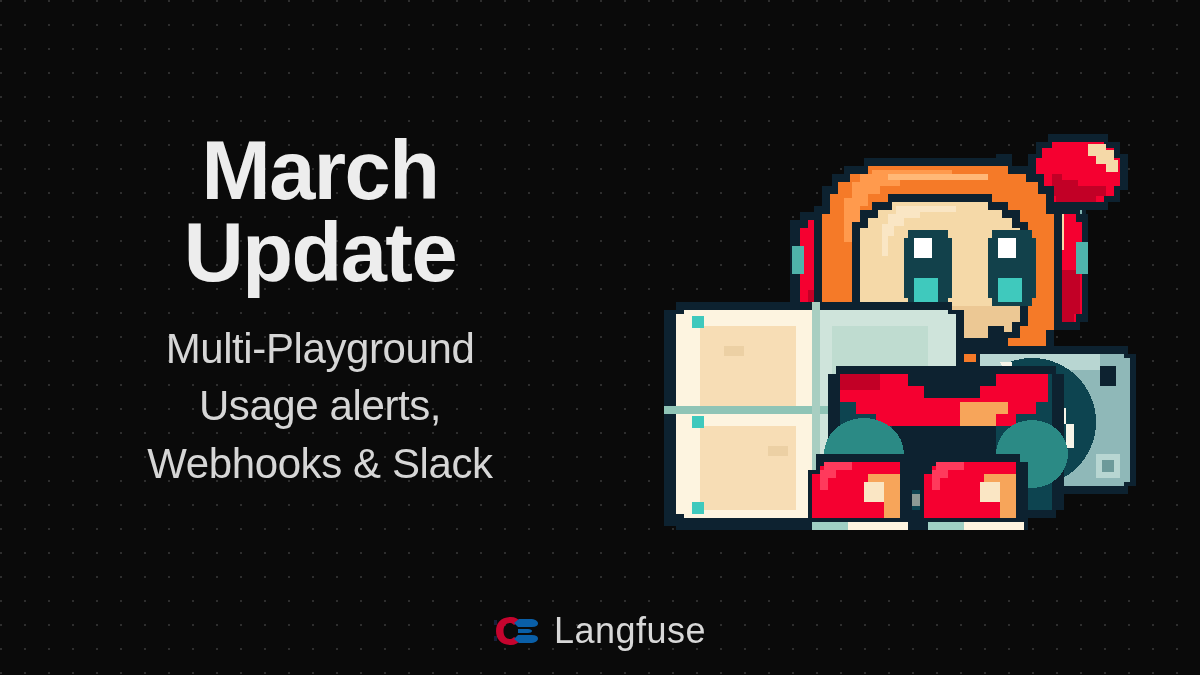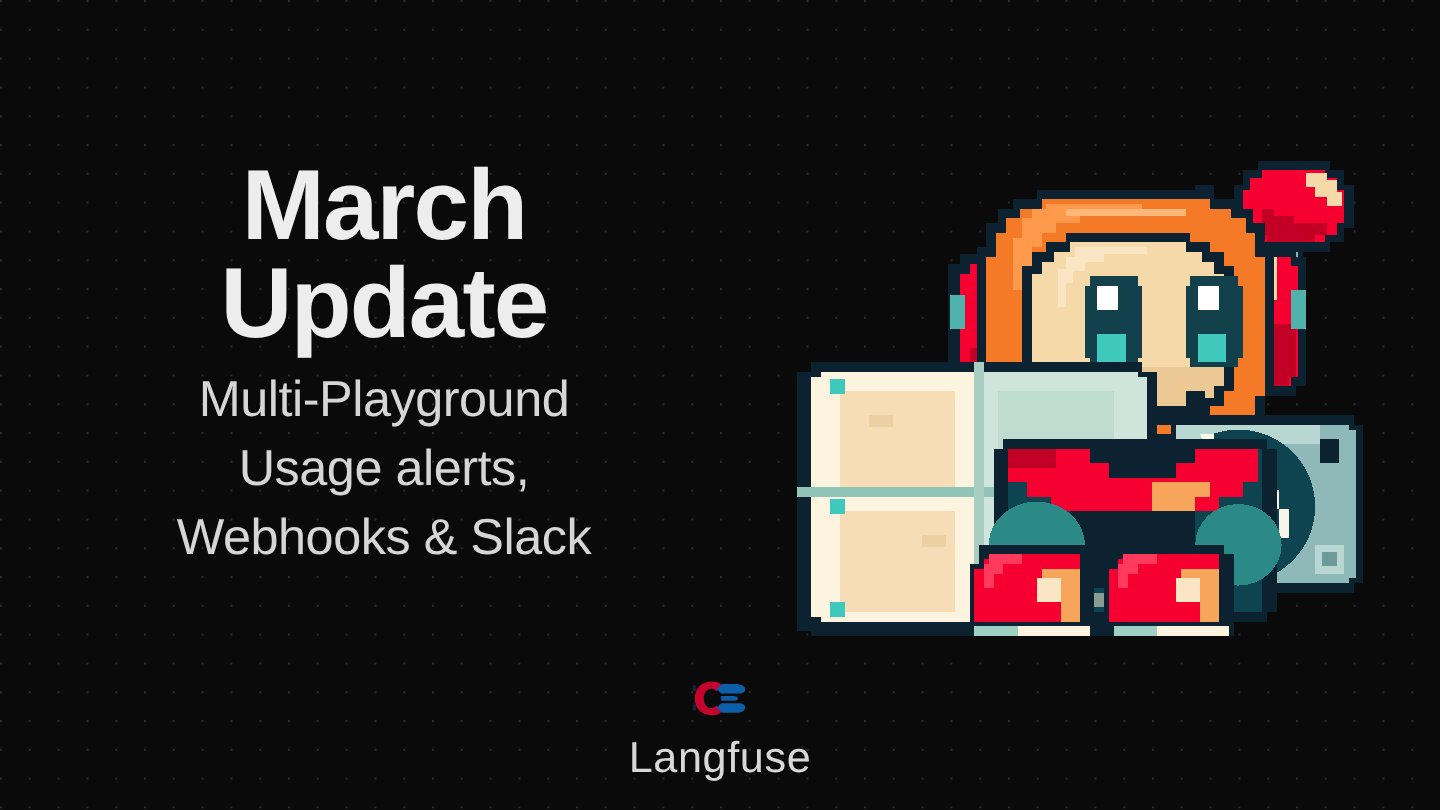--- a/index.html
+++ b/index.html
@@ -29,38 +29,37 @@
   }
   #hero-title {
     font-size:83px;
     font-weight:700;
     line-height:0.99;
     color:#ededed;
     letter-spacing:-1.5px;
     white-space:pre-line;
   }
   #hero-subtitle {
-    margin-top:10px;
+    margin-top:26px;
     font-size:42px;
     font-weight:400;
     line-height:1.36;
     color:#d6d6d6;
     letter-spacing:-0.4px;
     white-space:pre-line;
   }
 
   
   #footer-logo {
     position:absolute;
     left:0; right:0; bottom:26px;
     display:flex;
     align-items:center;
     justify-content:center;
     gap:14px;
-    flex-direction:column;
   }
   #logo-mark { width:46px; height:34px; display:block; }
   #logo-wordmark {
     font-size:36px;
     font-weight:400;
     color:#d8d8d8;
     letter-spacing:0.5px;
     line-height:1;
   }
 

